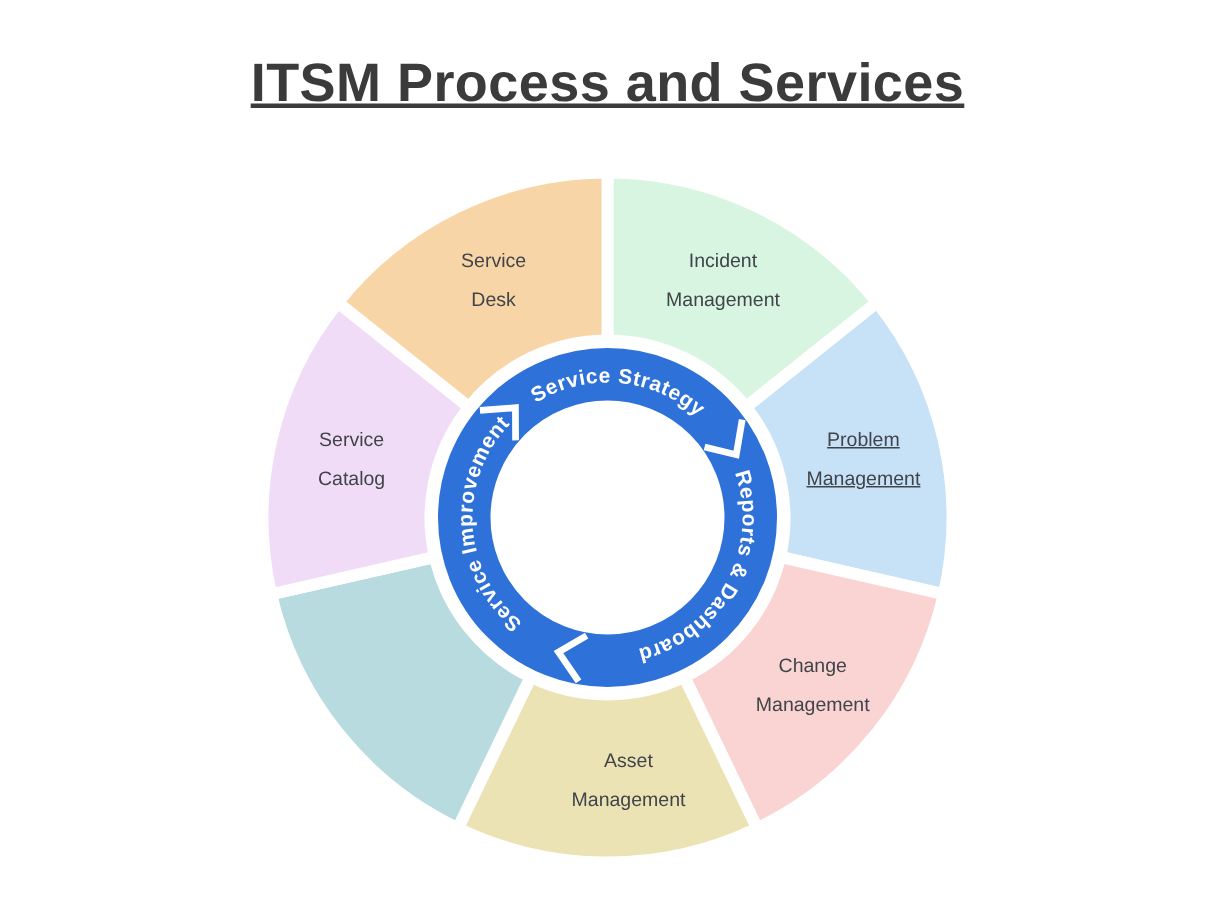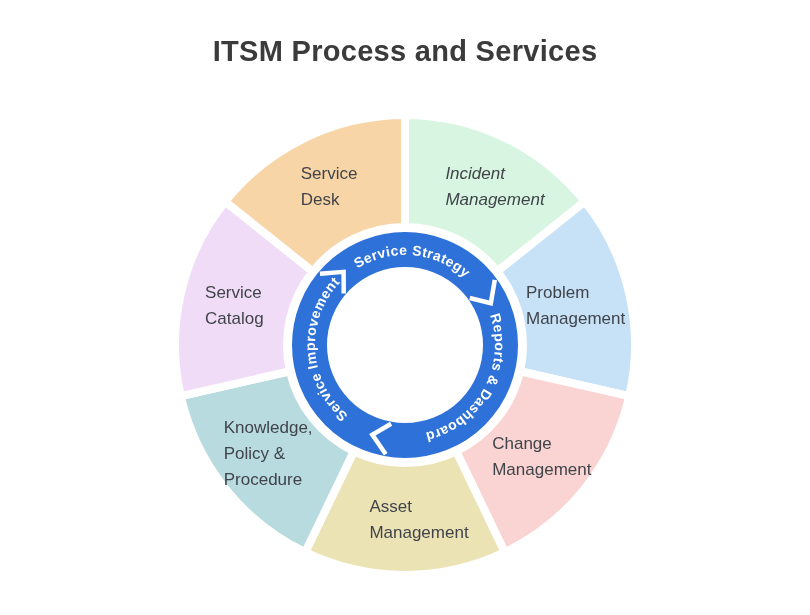--- a/index.html
+++ b/index.html
@@ -17,45 +17,47 @@
     height: 615px;
     background: var(--bg-color, #ffffff);
   }
   .title {
     position: absolute;
     top: 37px;
     left: 0;
     width: 100%;
     margin: 0;
     text-align: center;
-    font-size: 29px;
+    font-size: 36px;
     line-height: 1;
     font-weight: bold;
     letter-spacing: 0.3px;
     color: var(--title-color, #3b3b3b);
+    text-decoration: underline;
   }
   .wheel {
     position: absolute;
     left: 0;
     top: 0;
     width: 810px;
     height: 615px;
   }
   .labels-layer {
     position: absolute;
     left: 0;
     top: 0;
     width: 810px;
     height: 615px;
     pointer-events: none;
   }
   .seg-label {
     position: absolute;
     transform: translate(-50%, -50%);
-    font-size: 17px;
+    text-align: center;
+    font-size: 13px;
     line-height: 26px;
     white-space: pre-line;
     color: var(--seg-label-color, #40444a);
   }
   .ring-text {
     font-size: 14px;
     font-weight: bold;
     letter-spacing: 0.4px;
     fill: var(--ring-text-color, #ffffff);
   }
@@ -80,29 +82,26 @@
       <defs>
         <path id="arc-0" d="M331.28,293.38 A90,90 0 0 1 486.57,306.96" fill="none"></path>
         <path id="arc-1" d="M485.89,305.55 A90,90 0 0 1 414.41,434.51" fill="none"></path>
         <path id="arc-2" d="M366.96,426.57 A90,90 0 0 1 357.31,268.68" fill="none"></path>
       </defs>
       <text class="ring-text" text-anchor="middle"><textPath href="#arc-0" startOffset="50%" xlink:href="#arc-0">Service Strategy</textPath></text>
       <text class="ring-text" text-anchor="middle"><textPath href="#arc-1" startOffset="50%" xlink:href="#arc-1">Reports &amp; Dashboard</textPath></text>
       <text class="ring-text" text-anchor="middle"><textPath href="#arc-2" startOffset="50%" xlink:href="#arc-2">Service Improvement</textPath></text>
     </svg>
   <div class="labels-layer" id="labels">
-      <div class="seg-label" style="left: 495px; top: 187.33px; font-style: italic;">Incident
+      <div class="seg-label" style="left: 482px; top: 187.33px;">Incident
 Management</div>
-      <div class="seg-label" style="left: 575.61px; top: 306.06px;">Problem
+      <div class="seg-label" style="left: 575.61px; top: 306.06px; text-decoration: underline;">Problem
 Management</div>
       <div class="seg-label" style="left: 541.82px; top: 457px;">Change
 Management</div>
       <div class="seg-label" style="left: 419px; top: 520px;">Asset
 Management</div>
-      <div class="seg-label" style="left: 268.18px; top: 454.11px;">Knowledge,
-Policy &amp;
-Procedure</div>
       <div class="seg-label" style="left: 234.39px; top: 306.06px;">Service
 Catalog</div>
       <div class="seg-label" style="left: 329.07px; top: 187.33px;">Service
 Desk</div>
     </div>
 </div>
 
 </body></html>

